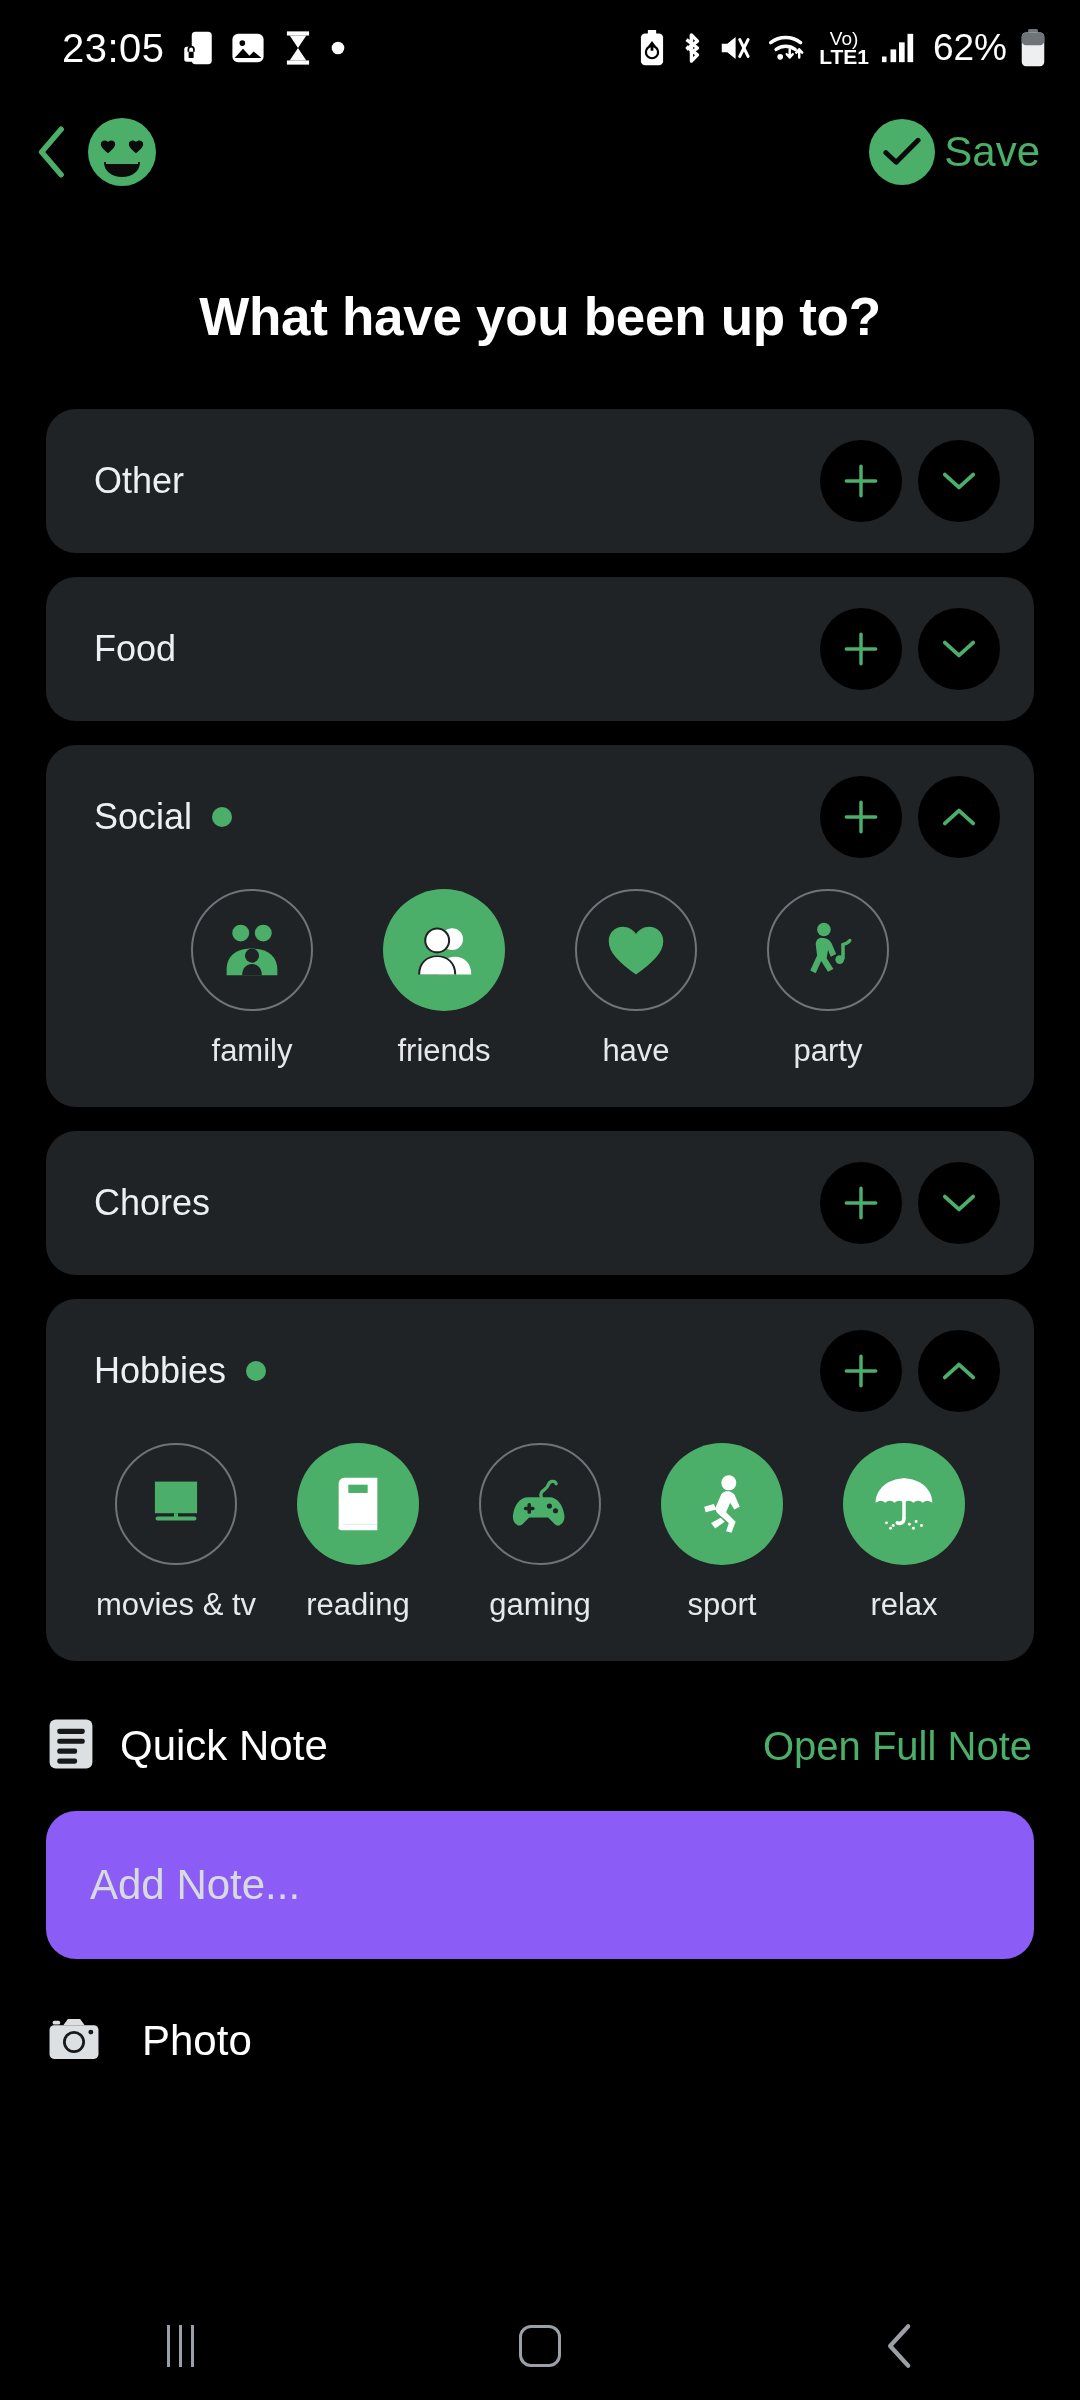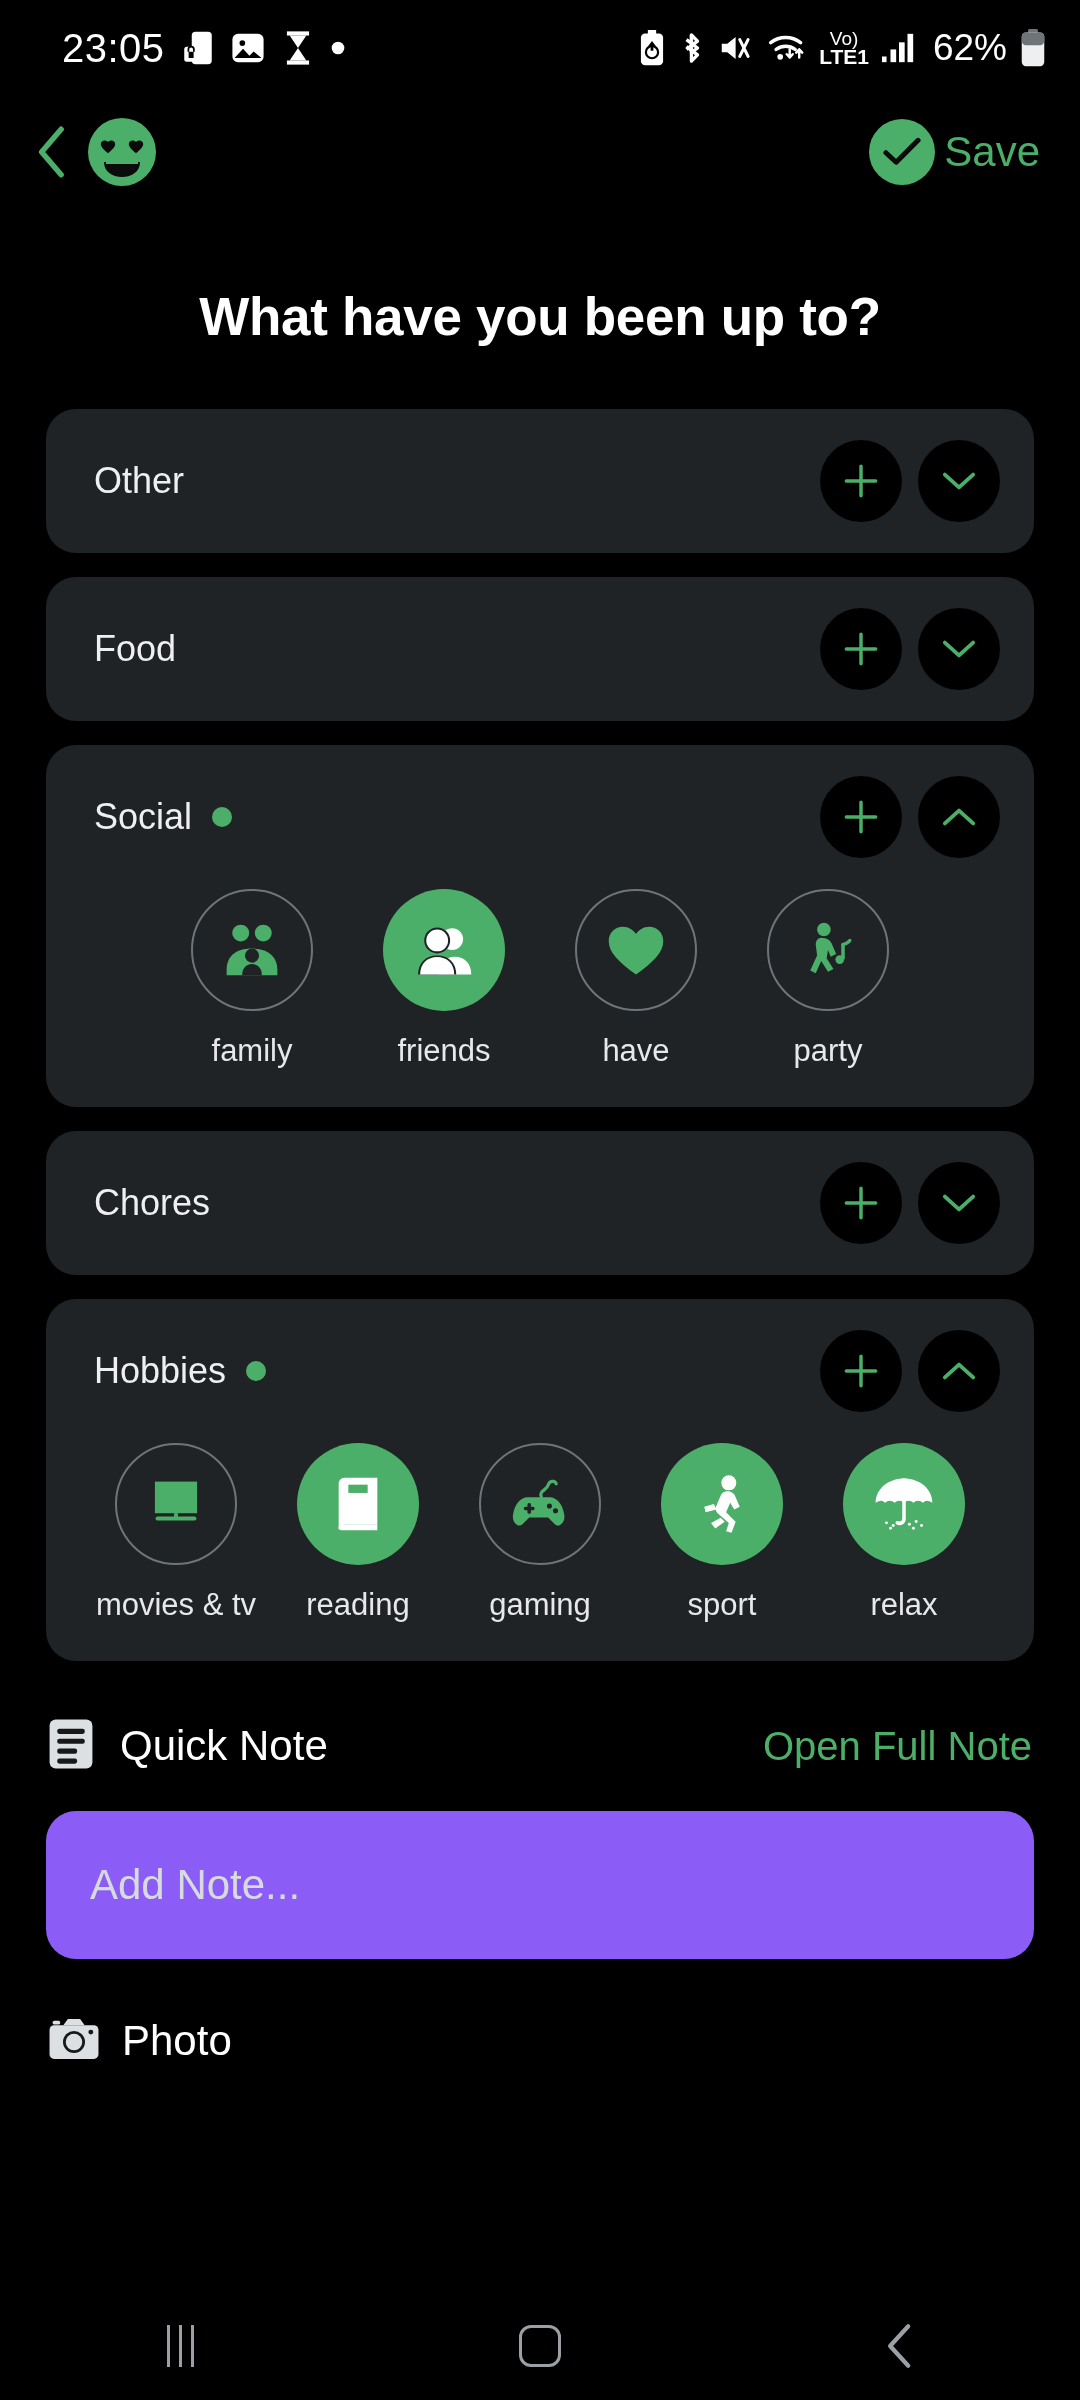--- a/index.html
+++ b/index.html
@@ -87,21 +87,21 @@
   }
   .qn-left { display: flex; align-items: center; gap: 26px; }
   .qn-title { color: #fff; font-size: 42px; }
   .qn-link { color: #4CAF69; font-size: 40px; margin-left: auto; }
   .note-field {
     margin: 30px 46px 0 46px; height: 148px; background: #8b5cf6;
     border-radius: 30px; display: flex; align-items: center; padding-left: 44px;
   }
   .note-ph { color: #D8DBDD; font-size: 42px; }
   .photo-row {
-    display: flex; align-items: center; gap: 22px;
+    display: flex; align-items: center; gap: 42px;
     padding: 0 48px; margin-top: 58px;
   }
   .photo-label { color: #fff; font-size: 42px; }
 
   
   .navbar {
     position: absolute; left: 0; bottom: 0; width: 1080px; height: 108px;
     display: flex; align-items: center; justify-content: space-around;
   }
   .nav-btn { display: flex; align-items: center; justify-content: center; width: 200px; height: 108px; }

